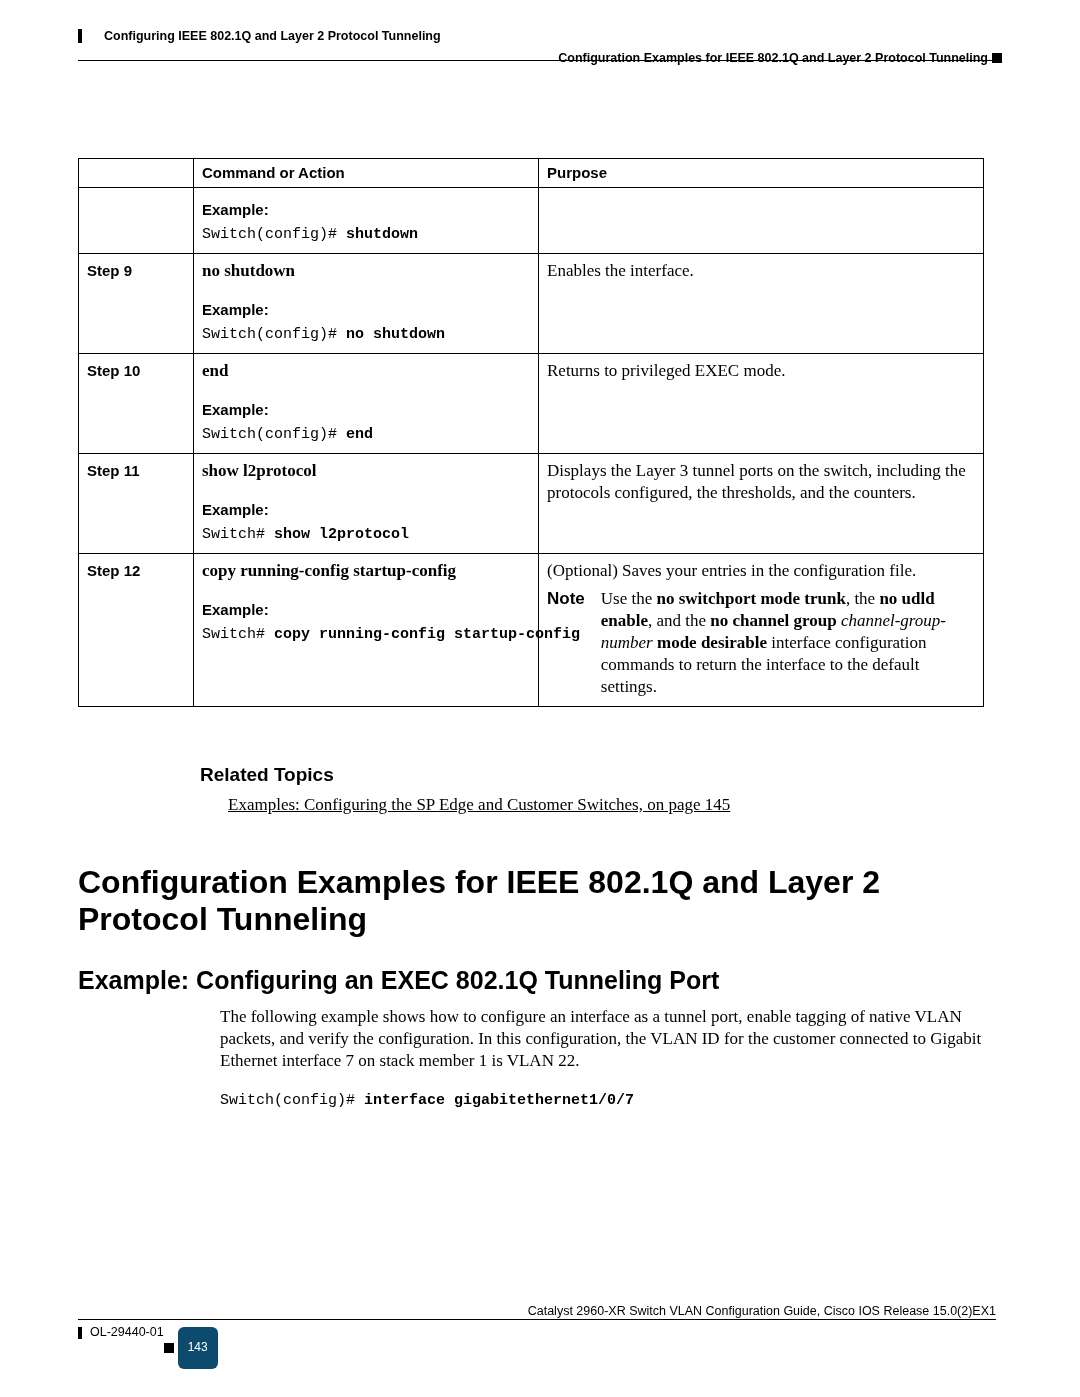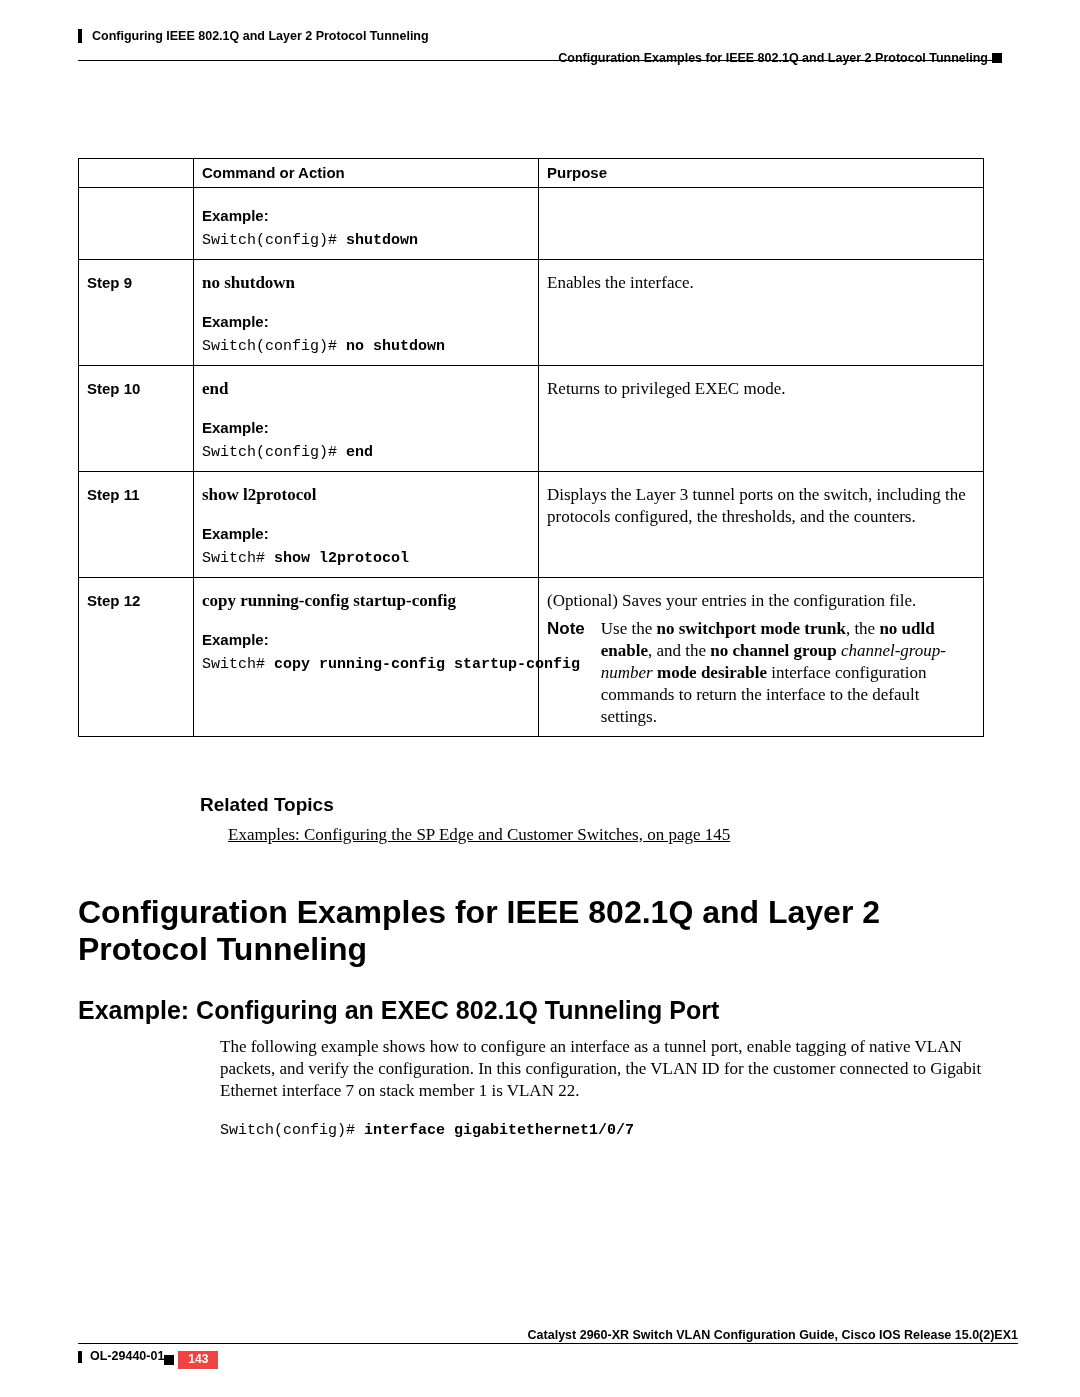--- a/index.html
+++ b/index.html
@@ -18,21 +18,21 @@
     top: 28px;
     left: 78px;
     right: 78px;
     font-family: Arial, Helvetica, sans-serif;
     font-size: 12.5px;
     font-weight: bold;
   }
   .th-left {
     display: flex;
     align-items: center;
-    gap: 10px;
+    gap: 22px;
   }
   .th-left .bar {
     width: 4px;
     height: 14px;
     background: #000;
     display: inline-block;
   }
   .th-right {
     position: absolute;
     right: 0;
@@ -65,21 +65,21 @@
 
   table.cmd-table {
     border-collapse: collapse;
     width: 100%;
     table-layout: fixed;
     font-size: 17px;
   }
   table.cmd-table th, table.cmd-table td {
     border: 1px solid #000;
     vertical-align: top;
-    padding: 12px 8px 8px 8px;
+    padding: 6px 8px 8px 8px;
     text-align: left;
   }
   table.cmd-table th {
     font-family: Arial, Helvetica, sans-serif;
     font-weight: bold;
     font-size: 15px;
     padding: 4px 8px;
   }
   table.cmd-table col.c1 { width: 115px; }
   table.cmd-table col.c2 { width: 345px; }
@@ -149,25 +149,25 @@
     margin-left: 142px;
     margin-top: 18px;
     font-family: "Courier New", Courier, monospace;
     font-size: 15px;
   }
   .code-line .b { font-weight: bold; }
 
   .footer {
     position: absolute;
     left: 78px;
-    right: 62px;
+    right: 84px;
     bottom: 28px;
     font-family: Arial, Helvetica, sans-serif;
     font-size: 12.5px;
-    font-weight: bold;
+    font-weight: normal;
   }
   .footer-rule {
     border-top: 1px solid #000;
     margin-bottom: 4px;
   }
   .footer-row {
     display: flex;
     align-items: flex-start;
   }
   .footer-left { display:flex; align-items:center; gap:8px;}
@@ -178,21 +178,21 @@
     display:inline-block;
   }
   .footer-right-wrap { text-align:right; }
   .footer-page {
     display:inline-flex;
     align-items:center;
     gap:4px;
     margin-top:3px;
   }
   .footer-page .sq { width:10px; height:10px; background:#000; display:inline-block;}
-  .footer-page .num { background:#ef4444; color:#fff; padding:1px 10px; font-size:12px;}
+  .footer-page .num { background:#0c4a6e; color:#fff; padding:13px 10px; font-size:12px;border-radius:6px;}
 </style>
 </head>
 <body>
 
 <div class="top-header">
   <div class="th-left">
     <span class="bar"></span>
     <span>Configuring IEEE 802.1Q and Layer 2 Protocol Tunneling</span>
   </div>
   <div class="th-right">

